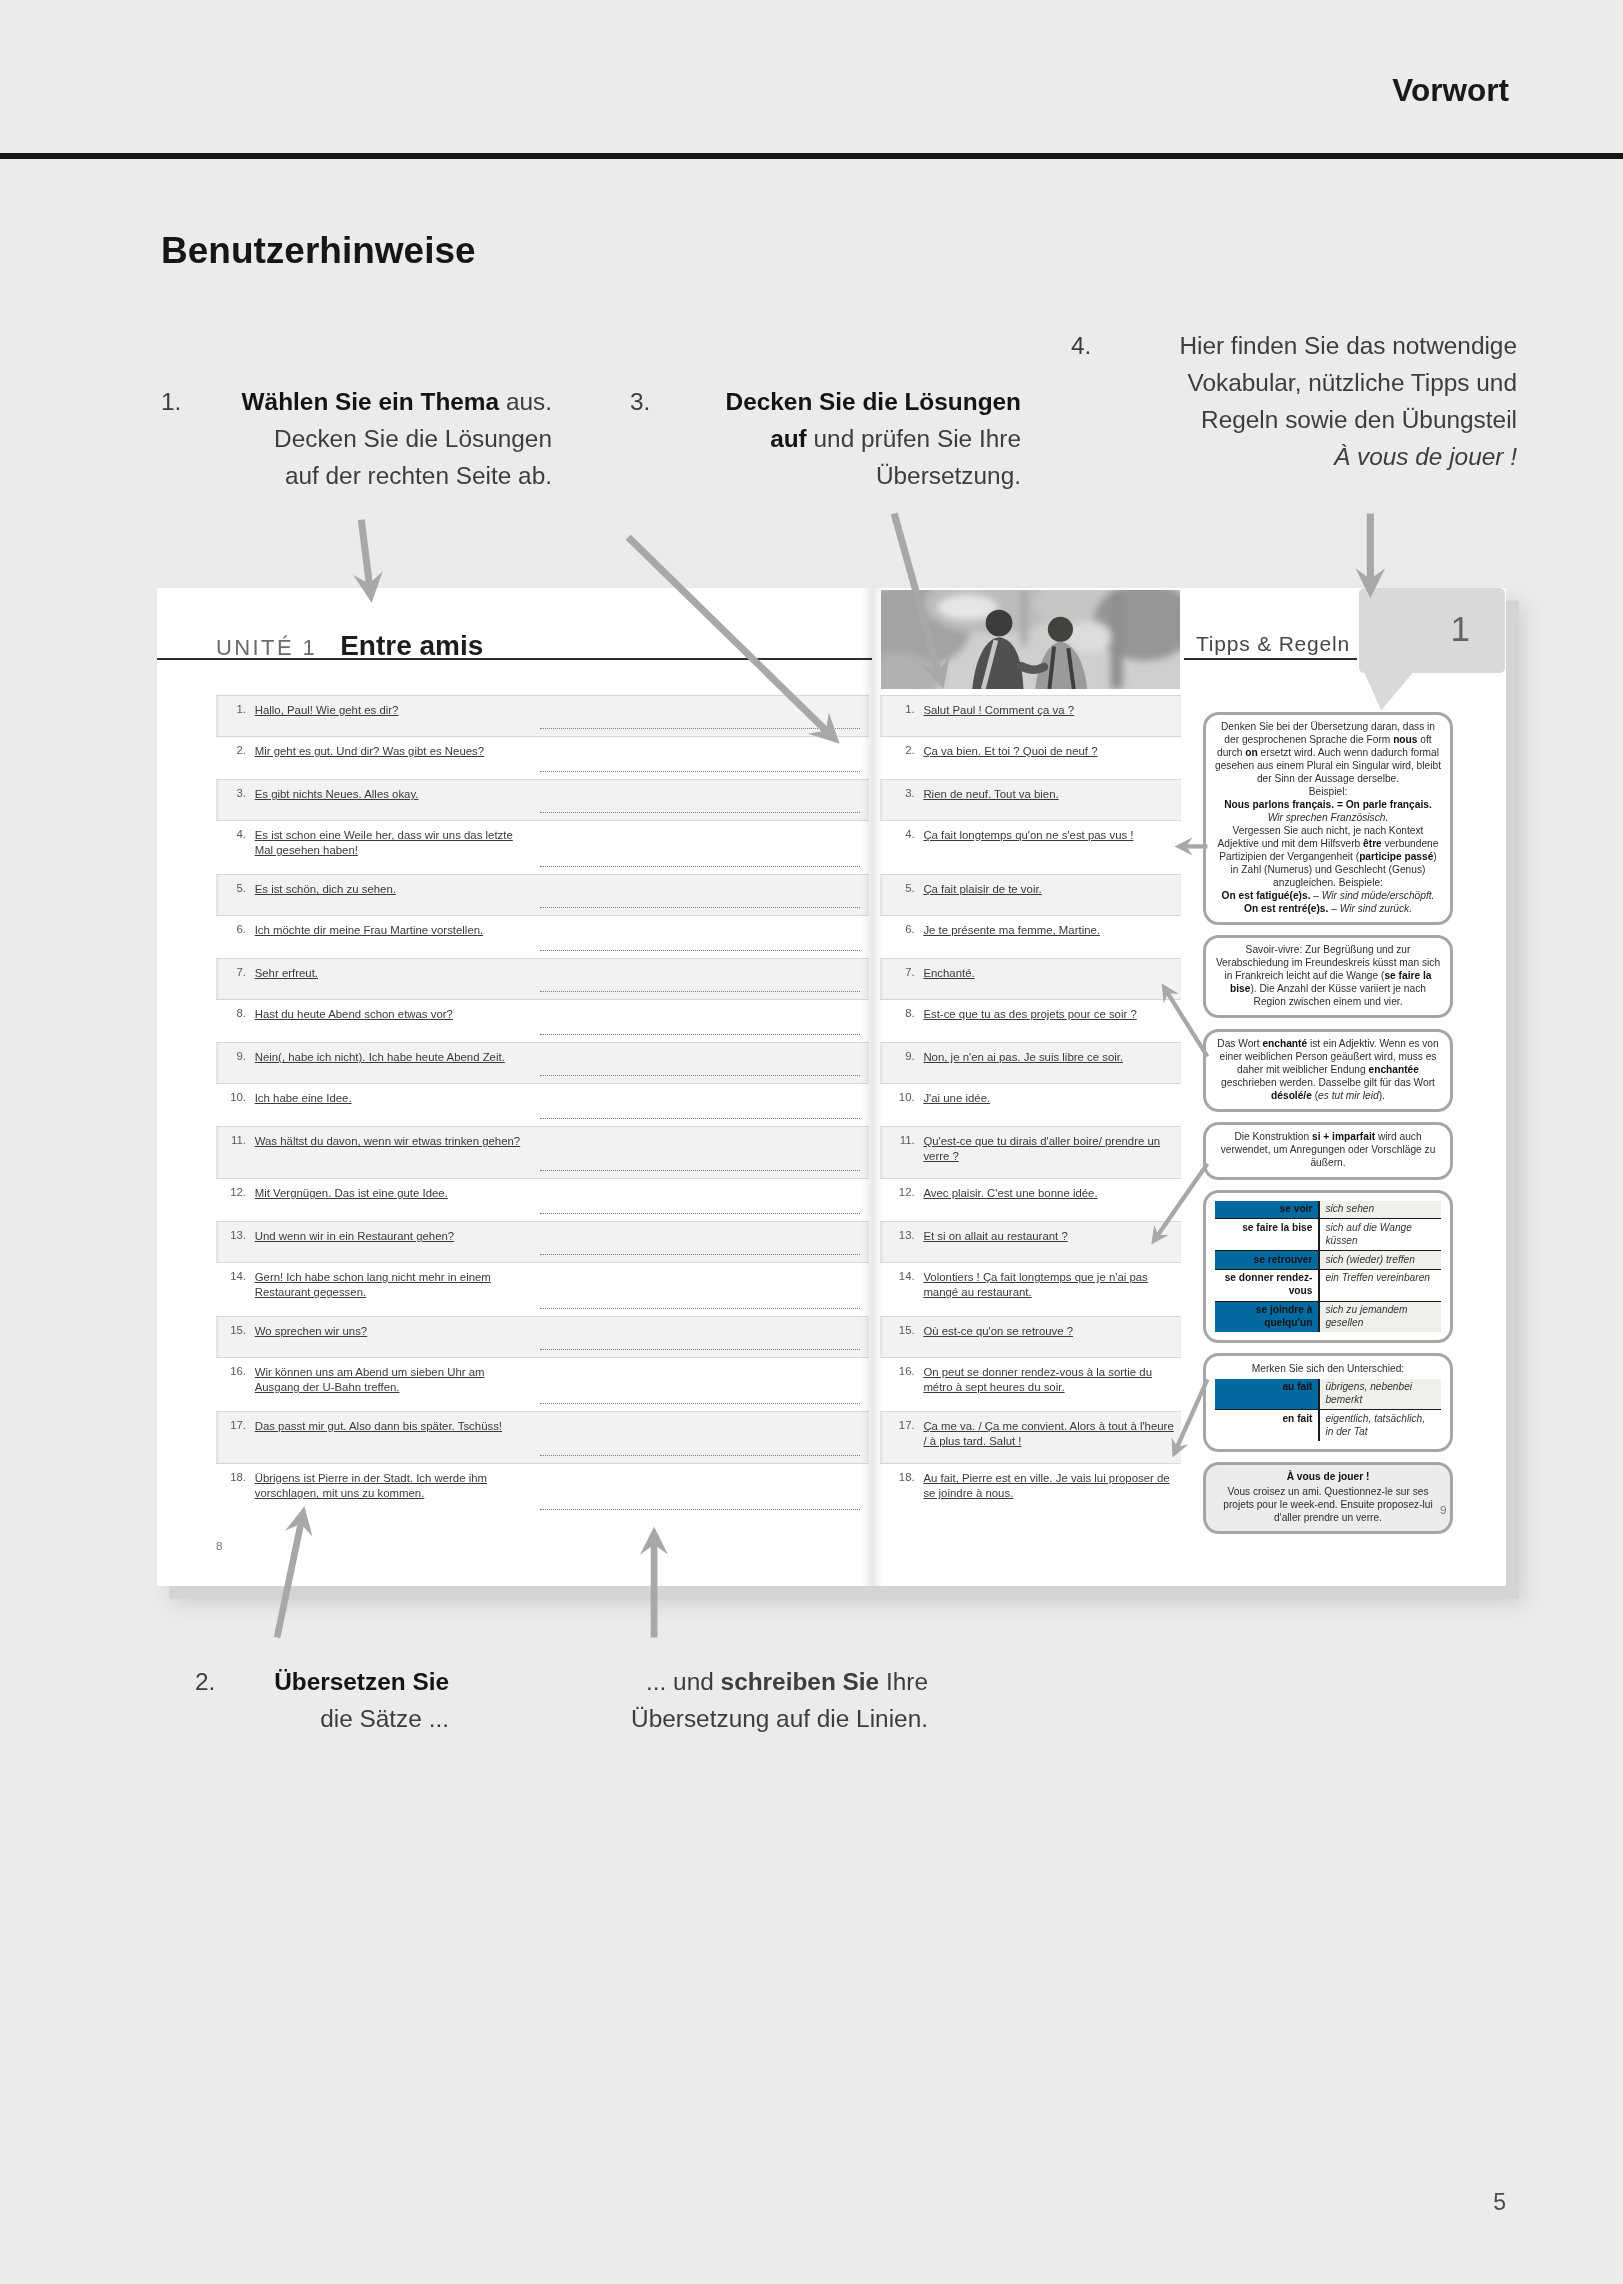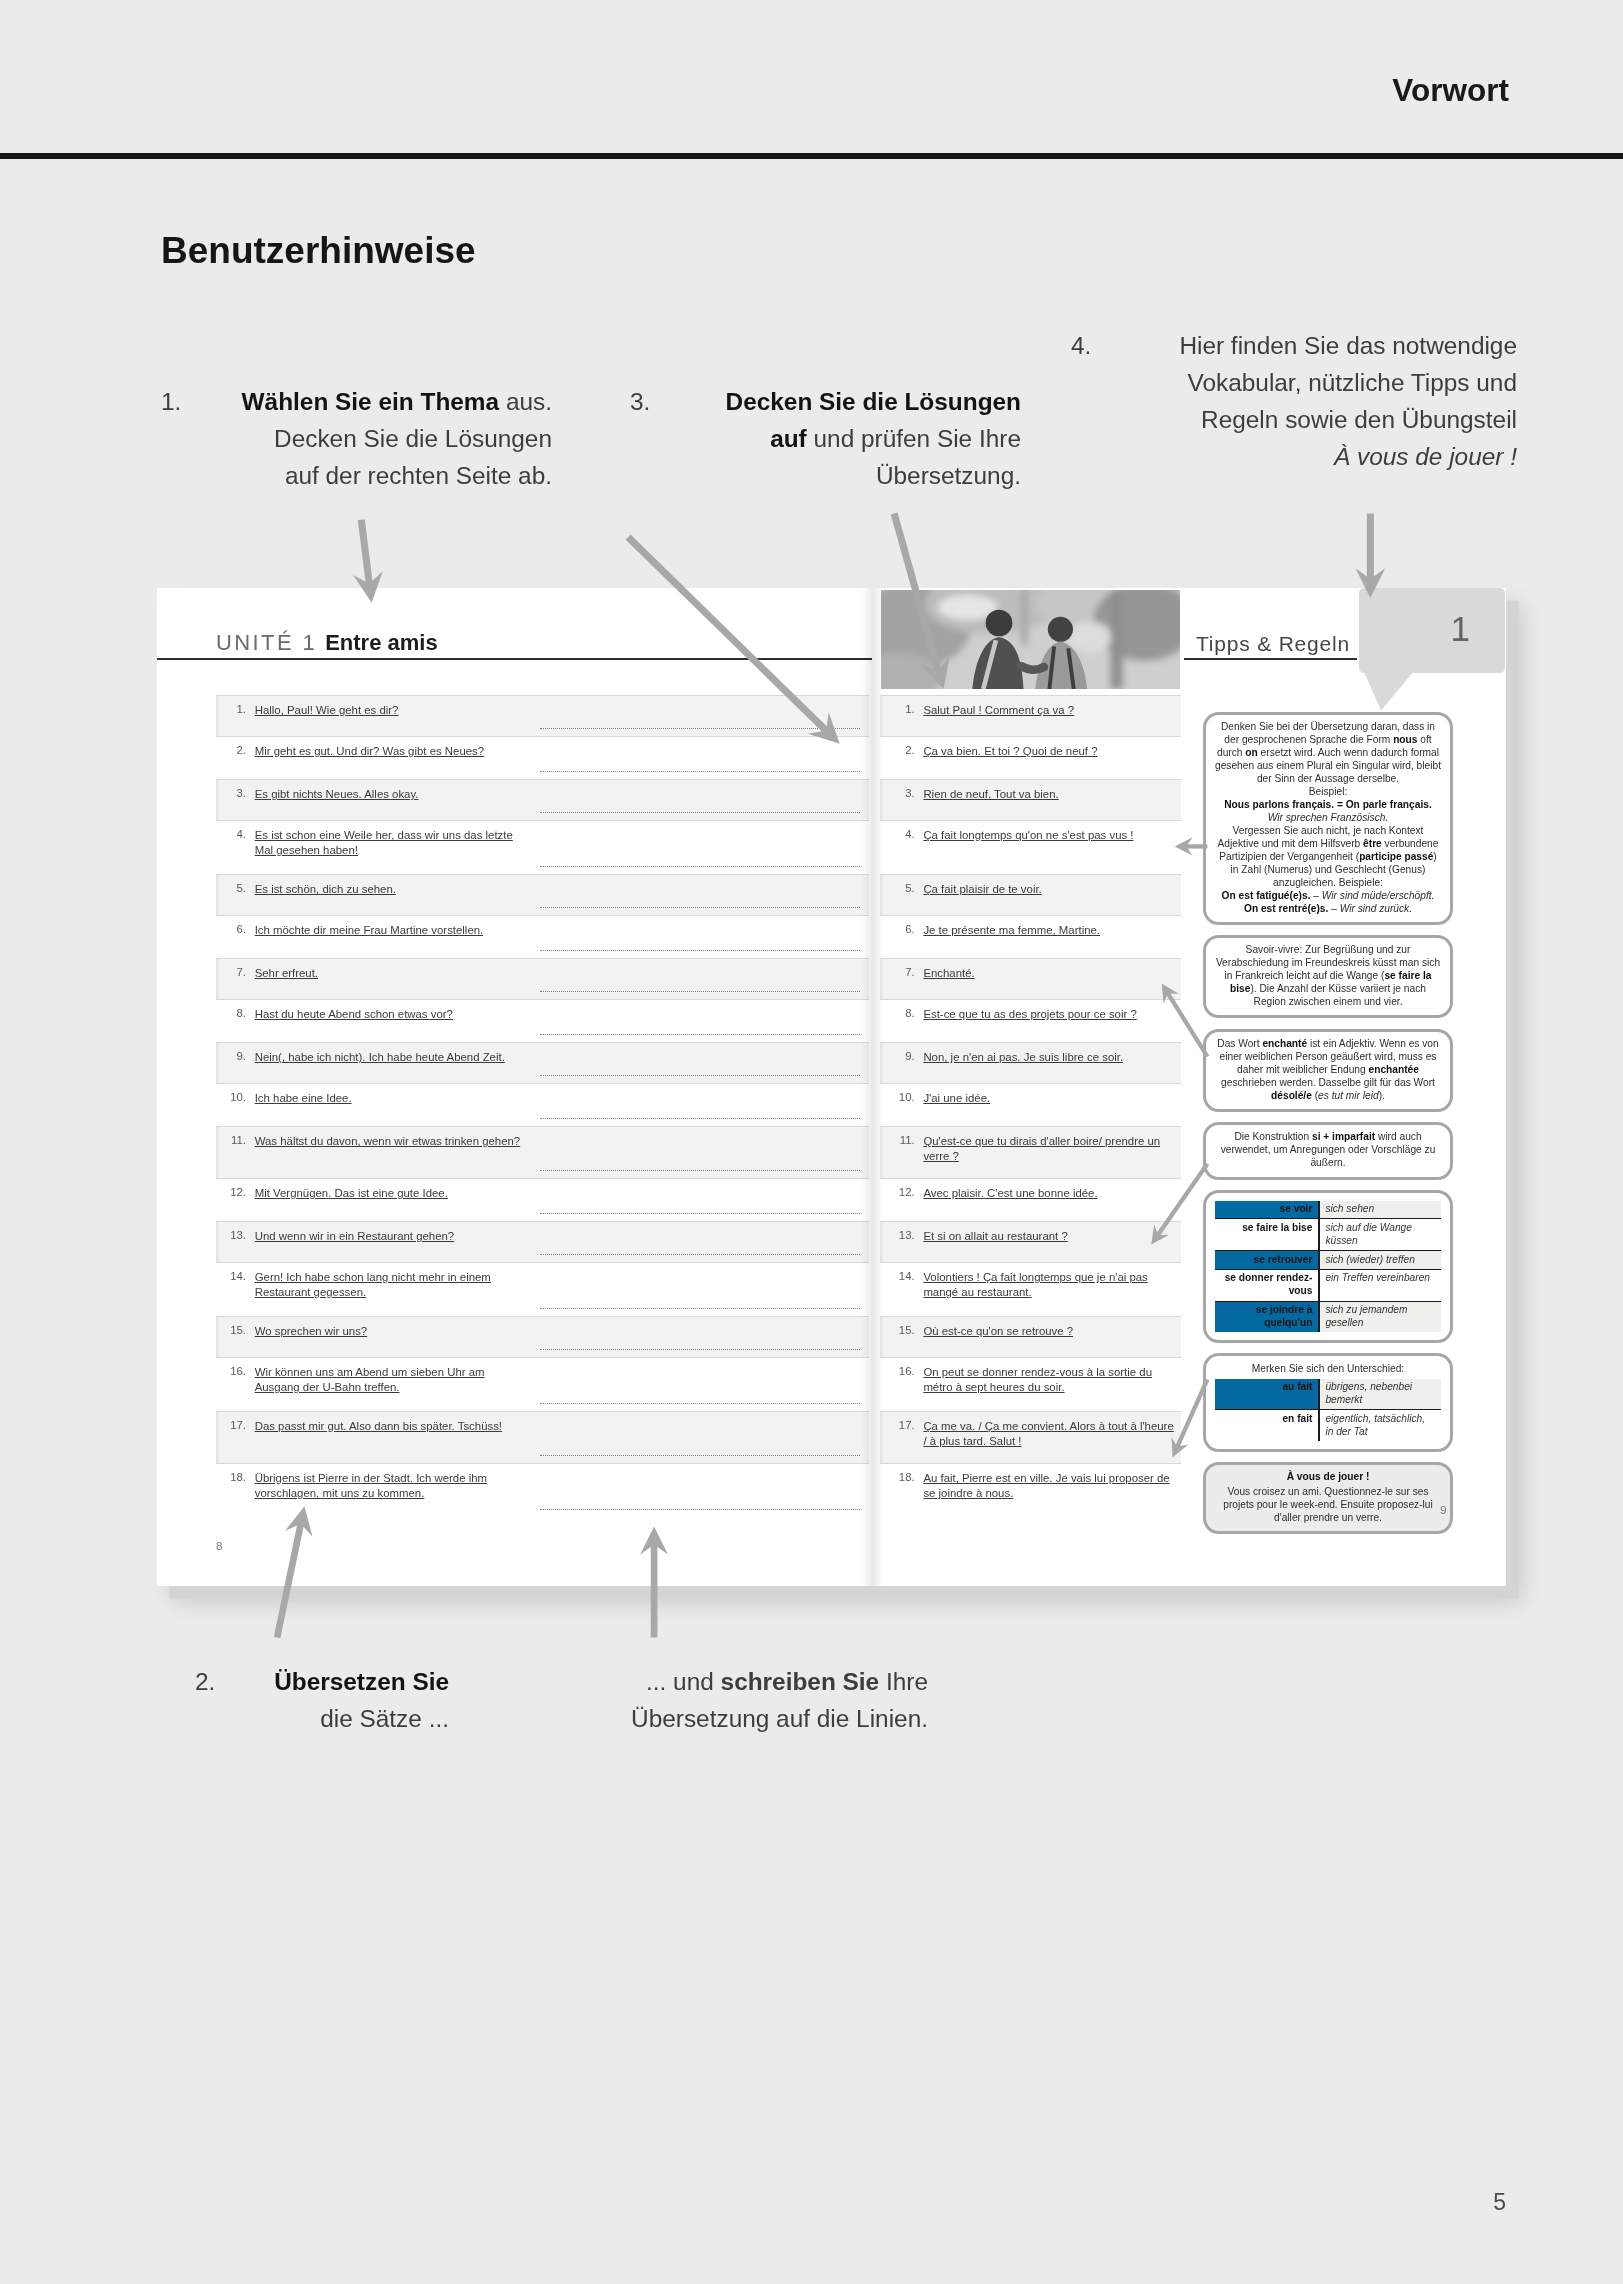--- a/index.html
+++ b/index.html
@@ -21,21 +21,21 @@
   #instr2b{top:1663px;left:572px;width:356px;text-align:right;font-size:24.4px;line-height:1.52;color:#3d3d3d;}
   
   #arrows{top:0;left:0;pointer-events:none;}
   
   .spread{top:588px;left:157px;width:1349px;height:998px;background:#ffffff;box-shadow:12.6px 12.6px 0 #d4d4d2, 15.7px 15.7px 20.5px rgba(0,0,0,.14);}
   .page-left{left:0;top:0;width:715px;height:998px;}
   .page-right{left:718px;top:0;width:631px;height:998px;}
   .gutter{left:705px;top:0;width:20.5px;height:998px;background:linear-gradient(90deg,rgba(0,0,0,0) 0%,rgba(0,0,0,.09) 50%,rgba(0,0,0,0) 100%);}
   .unit-head{left:59px;top:42px;white-space:nowrap;}
   .unit-label{font-size:22px;color:#6b6b6b;letter-spacing:2.4px;}
-  .unit-title{font-size:22px;font-weight:bold;color:#1d1d1d;margin-left:8px;}
+  .unit-title{font-size:28px;font-weight:bold;color:#1d1d1d;margin-left:23px;}
   .hrule-l{left:0;top:70px;width:715px;height:1.6px;background:#2e2e2e;}
   .hrule-r{left:309px;top:70px;width:173px;height:1.6px;background:#2e2e2e;}
   .tips-header{left:321px;top:44px;font-size:21px;color:#474747;letter-spacing:0.8px;white-space:nowrap;}
   .unit-tab{left:484px;top:0;width:146px;height:85px;background:#d9d9d7;border-radius:5.5px;}
   .unit-tab .unum{display:block;text-align:right;padding-right:35px;line-height:82px;font-size:35px;color:#636363;}
   .tab-tail{left:487px;top:83px;}
   
   .rows{left:59px;top:107px;width:653px;}
   .rows-r{left:4.7px;top:107px;width:301px;}
   .row{position:relative;display:flex;box-sizing:border-box;padding-top:7px;}

